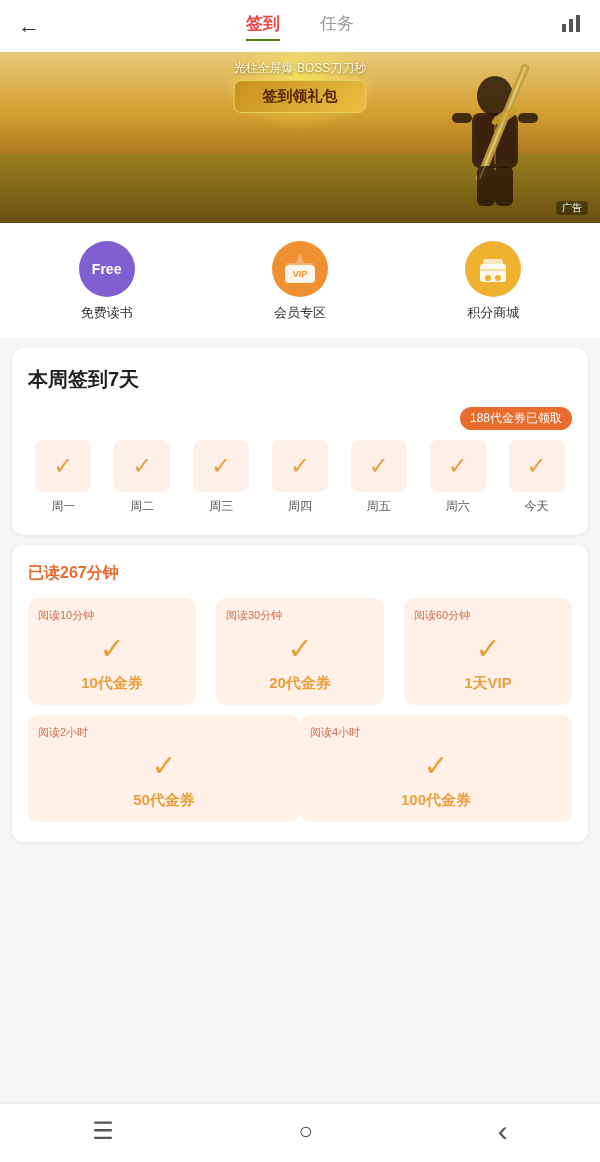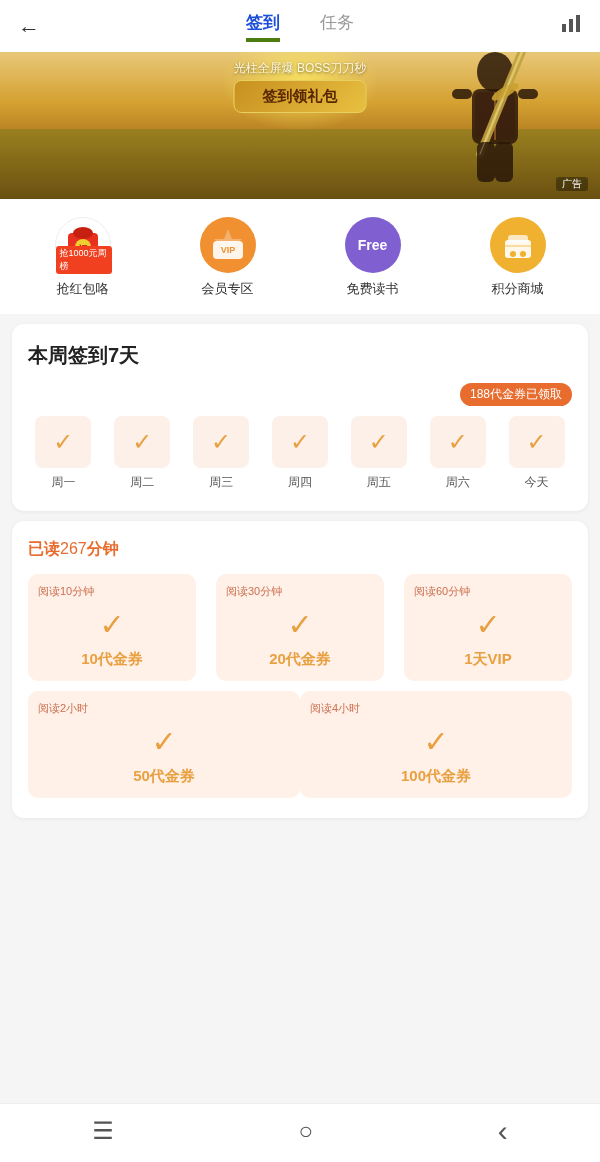--- a/index.html
+++ b/index.html
@@ -28,38 +28,38 @@
       display: flex;
       gap: 40px;
     }
     .nav-tab {
       font-size: 17px;
       color: #999;
       cursor: pointer;
       padding-bottom: 4px;
     }
     .nav-tab.active {
-      color: #1d4ed8;
+      color: #ef4444;
       font-weight: bold;
-      border-bottom: 4px solid #4d7c0f;
+      border-bottom: 2px solid #4d7c0f;
     }
     .back-icon {
       font-size: 22px;
       color: #333;
       cursor: pointer;
     }
     .chart-icon {
       font-size: 22px;
       color: #333;
     }
 
     
     .banner {
       width: 100%;
-      height: 147px;
+      height: 171px;
       background: linear-gradient(135deg, #c8873a 0%, #e8b060 30%, #d4a040 50%, #8b6020 100%);
       position: relative;
       overflow: hidden;
     }
     .banner-ad-label {
       position: absolute;
       bottom: 8px;
       right: 12px;
       background: rgba(0,0,0,0.35);
       color: #fff;
@@ -304,49 +304,37 @@
       <line x1="95" y1="10" x2="50" y2="120" stroke="#ffffff" stroke-width="1" stroke-linecap="round" opacity="0.3"></line>
     </svg>
   </div>
 
   <div class="banner-ad-label">广告</div>
 </div>
 
 <div class="quick-actions">
 
 
+
   <div class="action-item">
-    <div class="action-icon" style="background:#fff;border:1px solid #eee;position:relative;">
-      <svg width="40" height="40" viewBox="0 0 40 40">
-        <rect x="5" y="8" width="30" height="28" rx="4" fill="#e83020"></rect>
-        <ellipse cx="20" cy="8" rx="10" ry="6" fill="#c82010"></ellipse>
-        <circle cx="20" cy="22" r="8" fill="#f0d030"></circle>
-        <text x="20" y="27" text-anchor="middle" font-size="9" fill="#c80000" font-weight="bold">福</text>
-      </svg>
-      <div class="gift-badge">抢1000元周榜</div>
-    </div>
-    <span class="action-label">抢红包咯</span>
+    <div class="action-icon purple">
+      <span style="color:#fff;font-size:14px;font-weight:bold;">Free</span>
+    </div>
+    <span class="action-label">免费读书</span>
   </div>
 
   <div class="action-item">
     <div class="action-icon orange">
       <svg width="36" height="36" viewBox="0 0 36 36">
         <rect x="3" y="14" width="30" height="18" rx="4" fill="#fff" opacity="0.9"></rect>
         <polygon points="18,2 22,12 32,12 24,19 27,30 18,23 9,30 12,19 4,12 14,12" fill="#fff" opacity="0.3"></polygon>
         <text x="18" y="26" text-anchor="middle" font-size="9" fill="#f09030" font-weight="bold">VIP</text>
       </svg>
     </div>
     <span class="action-label">会员专区</span>
-  </div>
-
-  <div class="action-item">
-    <div class="action-icon purple">
-      <span style="color:#fff;font-size:14px;font-weight:bold;">Free</span>
-    </div>
-    <span class="action-label">免费读书</span>
   </div>
 
   <div class="action-item">
     <div class="action-icon yellow-store">
       <svg width="34" height="34" viewBox="0 0 34 34">
         <rect x="4" y="12" width="26" height="18" rx="3" fill="#fff" opacity="0.9"></rect>
         <rect x="7" y="7" width="20" height="8" rx="3" fill="#fff" opacity="0.7"></rect>
         <circle cx="12" cy="26" r="3" fill="#f0b030"></circle>
         <circle cx="22" cy="26" r="3" fill="#f0b030"></circle>
         <line x1="4" y1="18" x2="30" y2="18" stroke="#f0b030" stroke-width="1.5" opacity="0.5"></line>
@@ -389,21 +377,21 @@
     <div class="day-cell">
       <div class="day-check">✓</div>
       <span class="day-label">今天</span>
     </div>
   </div>
 </div>
 
 <div class="section-card">
   <div class="reading-header">
     <span class="reading-stat">
-      <span>已读</span><span style="color:#e86c2e;font-weight:normal;font-size:16px;">267</span><span>分钟</span>
+      <span>已读</span><span style="color:#e86c2e;font-weight:bold;font-size:16px;">267</span><span>分钟</span>
     </span>
   </div>
 
   <div class="rewards-grid">
     <div class="reward-cell">
       <span class="reward-sublabel">阅读10分钟</span>
       <span class="reward-check">✓</span>
       <span class="reward-value">10代金券</span>
     </div>
     <div class="reward-cell">

